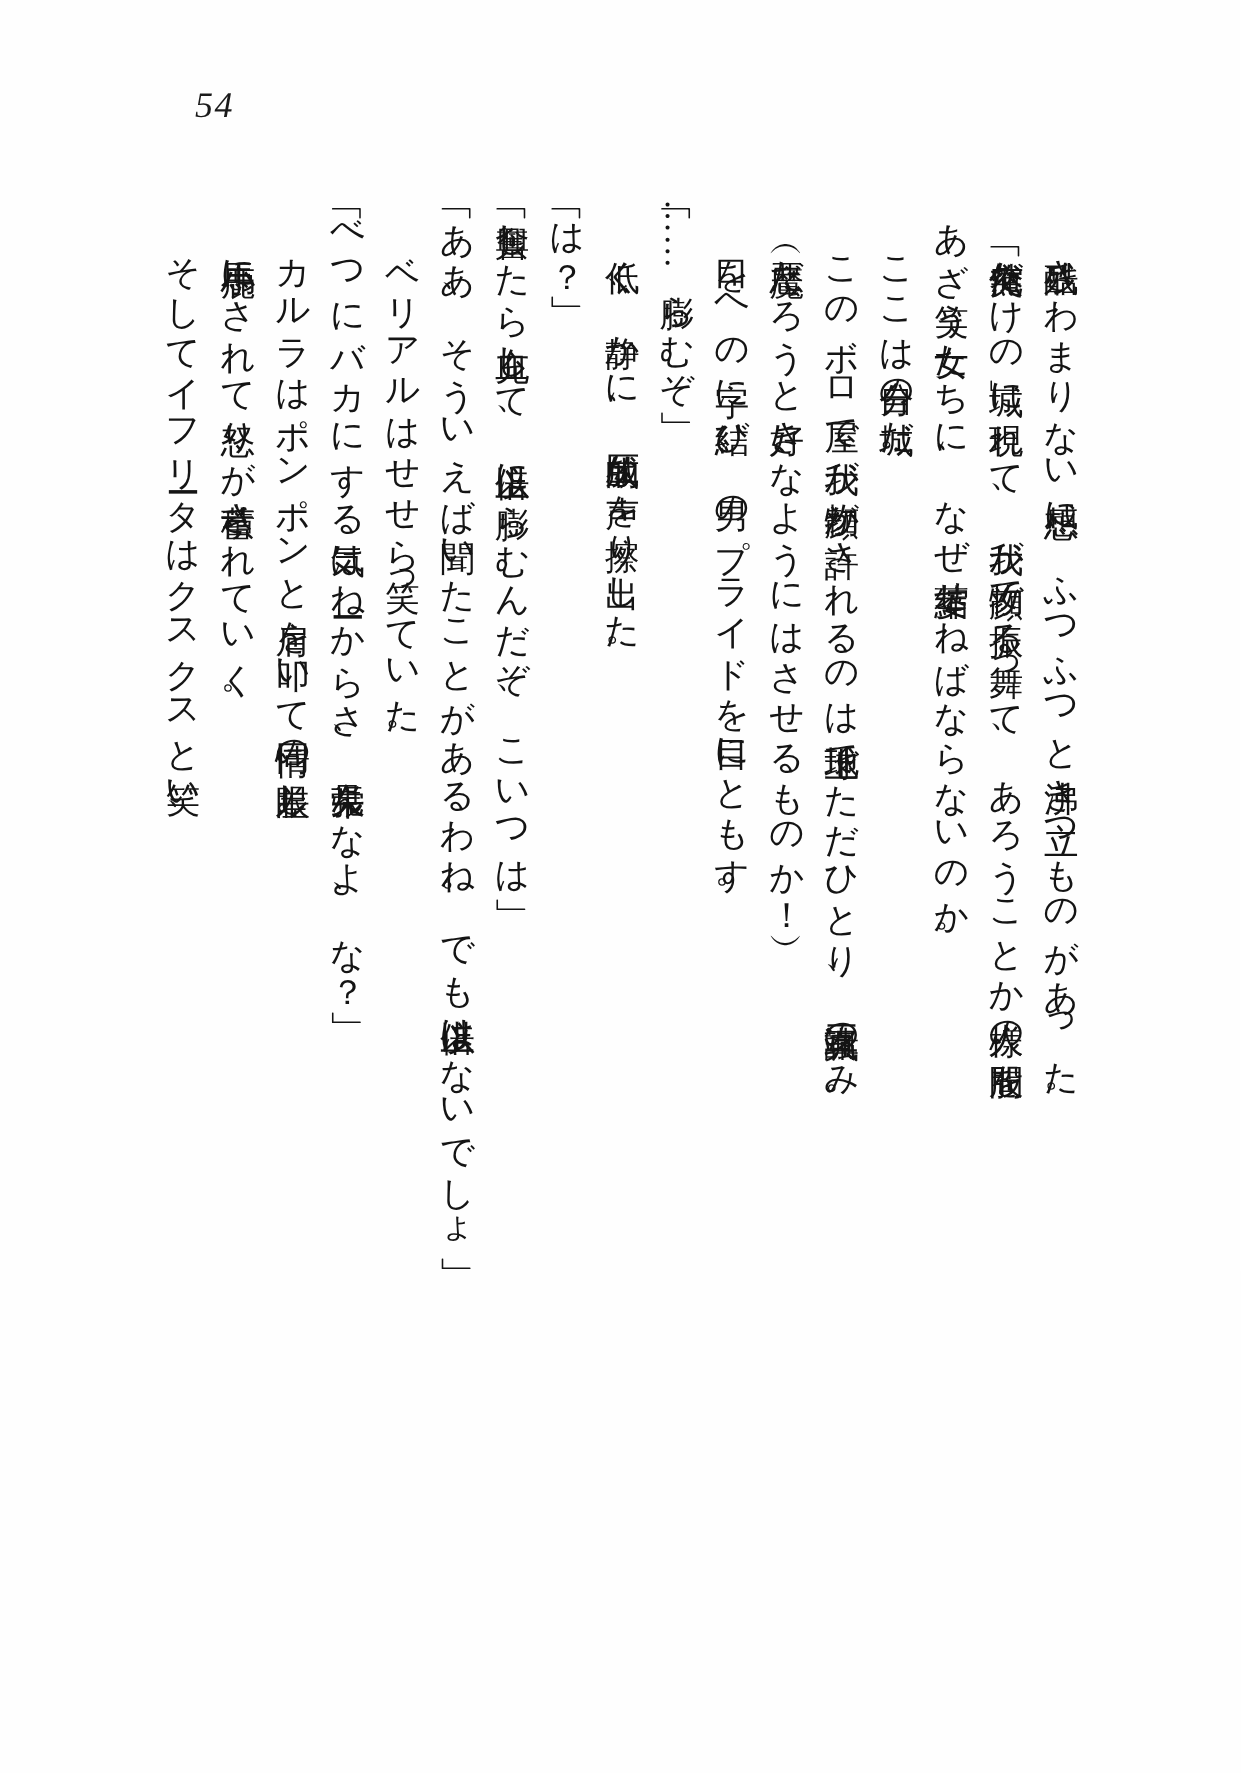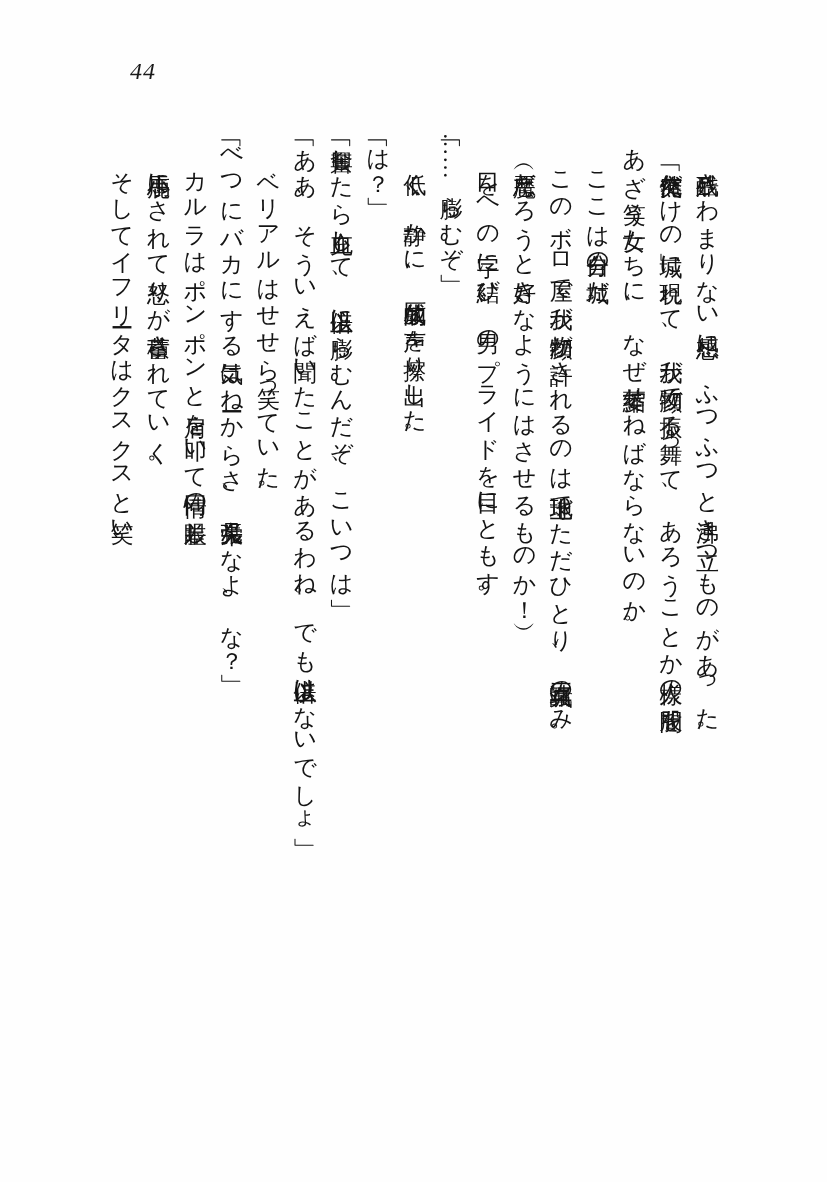--- a/index.html
+++ b/index.html
@@ -41,21 +41,21 @@
   }
   .vline[data-indent="1"] {
     text-indent: 23.5px;
   }
 </style>
 </head>
 <body>
 
 <div class="page">
 
-  <div class="page-number">44</div>
+  <div class="page-number">54</div>
 
   <div class="text-area">
     <div class="vline" data-indent="1">残酷きわまりない感想に、ふつふつと沸き立つものがあった。</div>
     <div class="vline" data-indent="1">突然「俺だけの城」に現れて、我が物顔で振る舞って、あろうことか人様の股間を</div>
     <div class="vline" data-indent="0">あざ笑う女たちに、なぜ萎縮せねばならないのか。</div>
     <div class="vline" data-indent="1">ここは自分の城だ。</div>
     <div class="vline" data-indent="1">このボロ屋で我が物顔が許されるのは地球上でただひとり、三諸颯真のみ。</div>
     <div class="vline" data-indent="1">（悪魔だろうと好きなようにはさせるものか！）</div>
     <div class="vline" data-indent="1">口をへの字に結び、男のプライドを目にともす。</div>
     <div class="vline" data-indent="0">「……膨らむぞ」</div>

